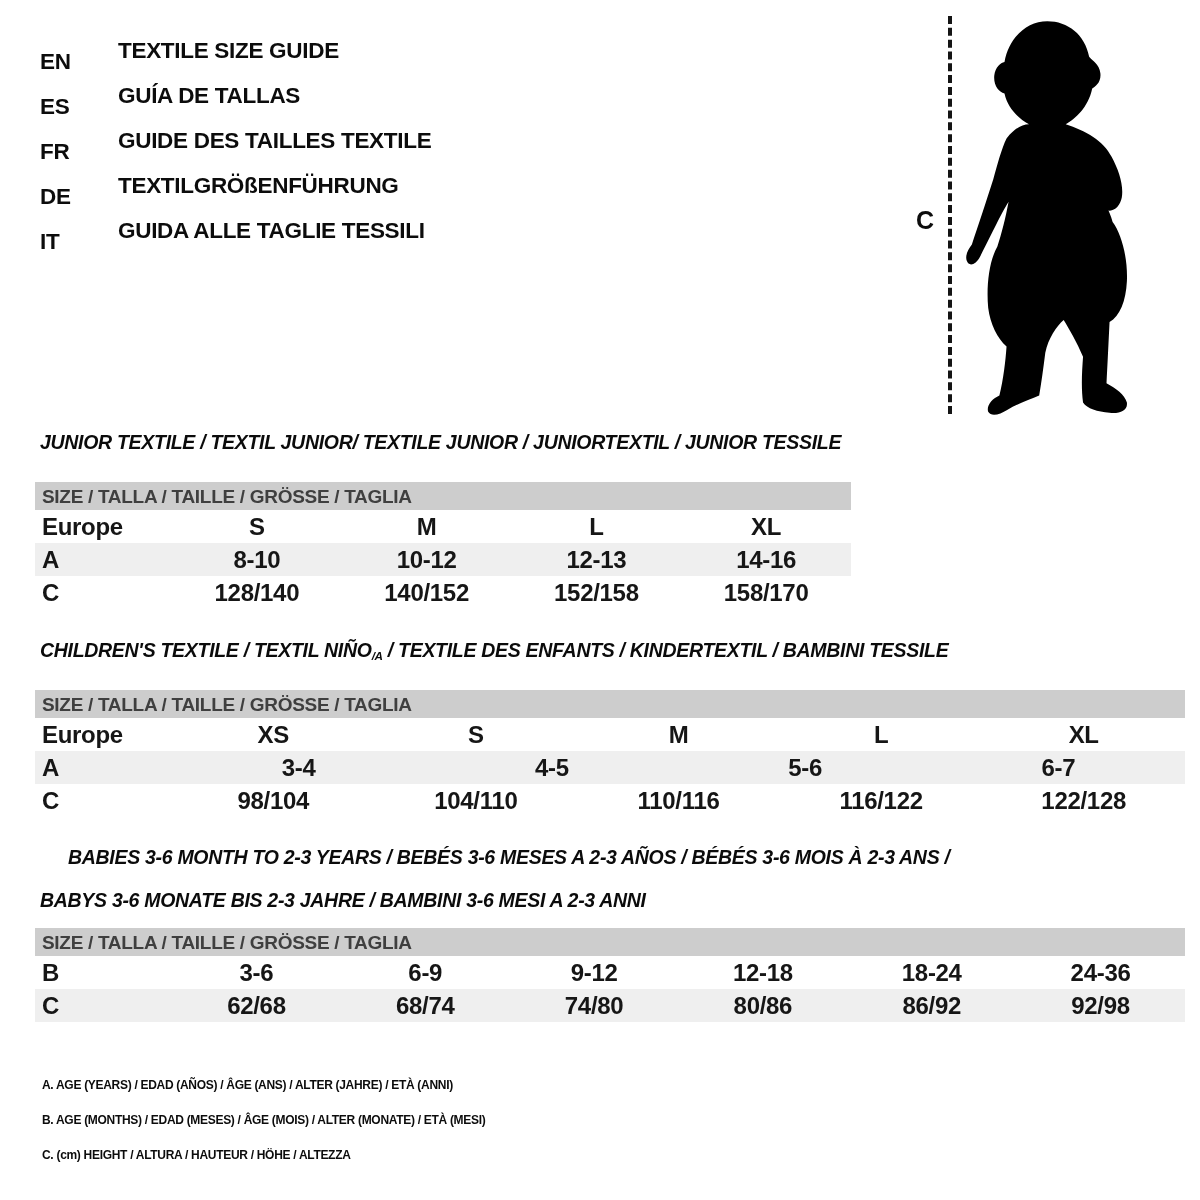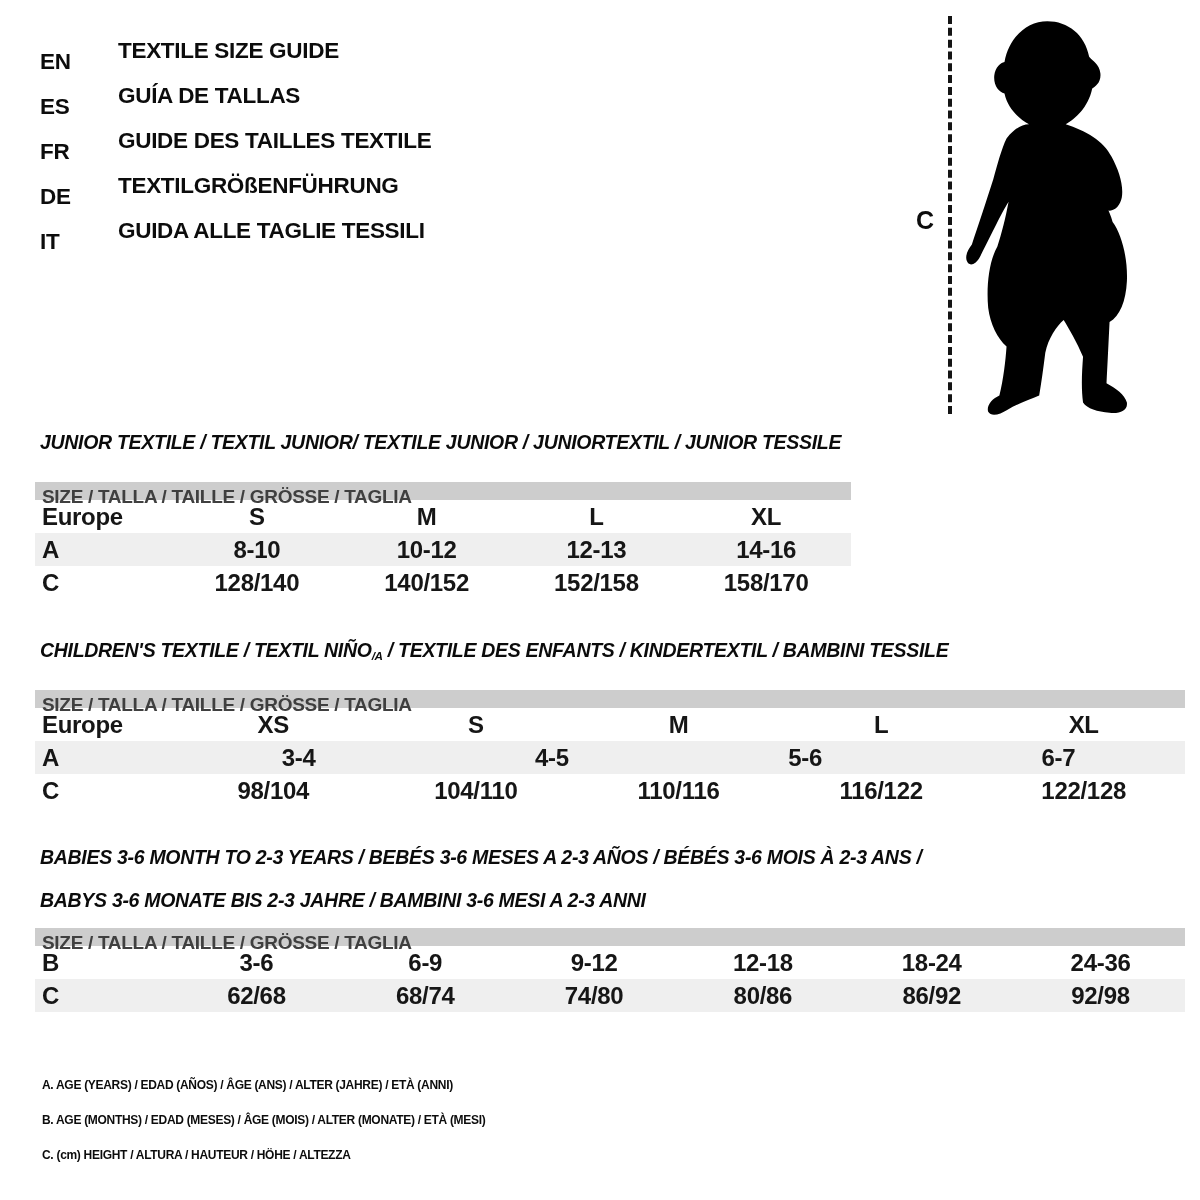--- a/index.html
+++ b/index.html
@@ -15,21 +15,21 @@
   
   .height-line{position:absolute;left:948px;top:16px;height:398px;width:0;border-left:4px dashed #141414;}
   .height-label{position:absolute;left:916px;top:206px;font-size:25px;color:#0c0c0c;}
   .silhouette{position:absolute;left:958px;top:14px;}
   
   .section-heading{position:absolute;left:40px;font-size:19.5px;color:#0b0b0b;white-space:nowrap;font-style:italic;}
   .section-heading .subsize{font-size:0.60em;vertical-align:-0.25em;}
   .size-table{position:absolute;left:35px;}
   .size-table .bar{
     background:#cdcdcd;color:#3f3f3f;font-size:19px;line-height:29px;
-    padding-left:7px;height:18px;
+    padding-left:7px;height:28px;
   }
   .t-row{display:flex;font-size:24px;line-height:33px;height:33px;color:#161616;}
   .t-row.shaded{background:#efefef;}
   .t-label{width:130px;flex:0 0 130px;padding-left:7px;text-align:left;}
   .t-cell{flex:1;text-align:center;}
   .w-junior{width:816px;}
   .w-wide{width:1150px;}
   
   .legend{position:absolute;left:42px;top:1068px;}
   .legend-line{font-size:12px;line-height:35px;color:#0c0c0c;white-space:nowrap;}
@@ -154,21 +154,21 @@
   <div class="t-row">
     <span class="t-label">C</span>
     <span class="t-cell">98/104</span>
     <span class="t-cell">104/110</span>
     <span class="t-cell">110/116</span>
     <span class="t-cell">116/122</span>
     <span class="t-cell">122/128</span>
   </div>
 </div>
 
-<div class="section-heading" style="top:846px;">BABIES 3-6 MONTH TO 2-3 YEARS / BEBÉS 3-6 MESES A 2-3 AÑOS / BÉBÉS 3-6 MOIS À 2-3 ANS /</div>
+<div class="section-heading" style="top:846px;margin-left:28px;">BABIES 3-6 MONTH TO 2-3 YEARS / BEBÉS 3-6 MESES A 2-3 AÑOS / BÉBÉS 3-6 MOIS À 2-3 ANS /</div>
 <div class="section-heading" style="top:881px;margin-top:8px;">BABYS 3-6 MONATE BIS 2-3 JAHRE / BAMBINI 3-6 MESI A 2-3 ANNI</div>
 <div class="size-table w-wide" style="top:928px;">
   <div class="bar">SIZE / TALLA / TAILLE / GRÖSSE / TAGLIA</div>
   <div class="t-row">
     <span class="t-label">B</span>
     <span class="t-cell">3-6</span>
     <span class="t-cell">6-9</span>
     <span class="t-cell">9-12</span>
     <span class="t-cell">12-18</span>
     <span class="t-cell">18-24</span>

